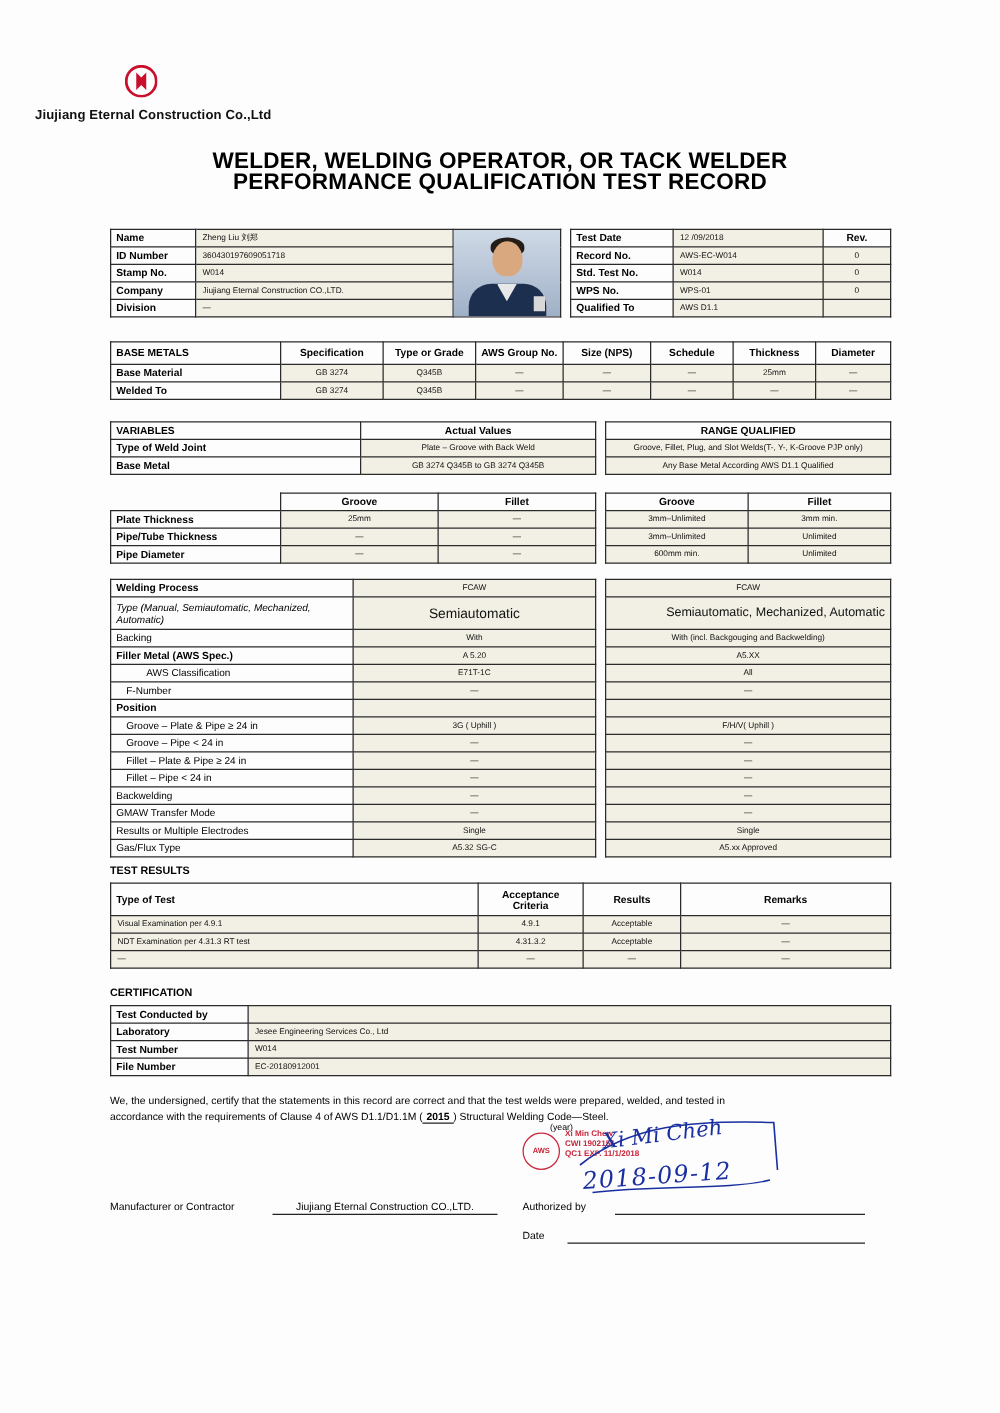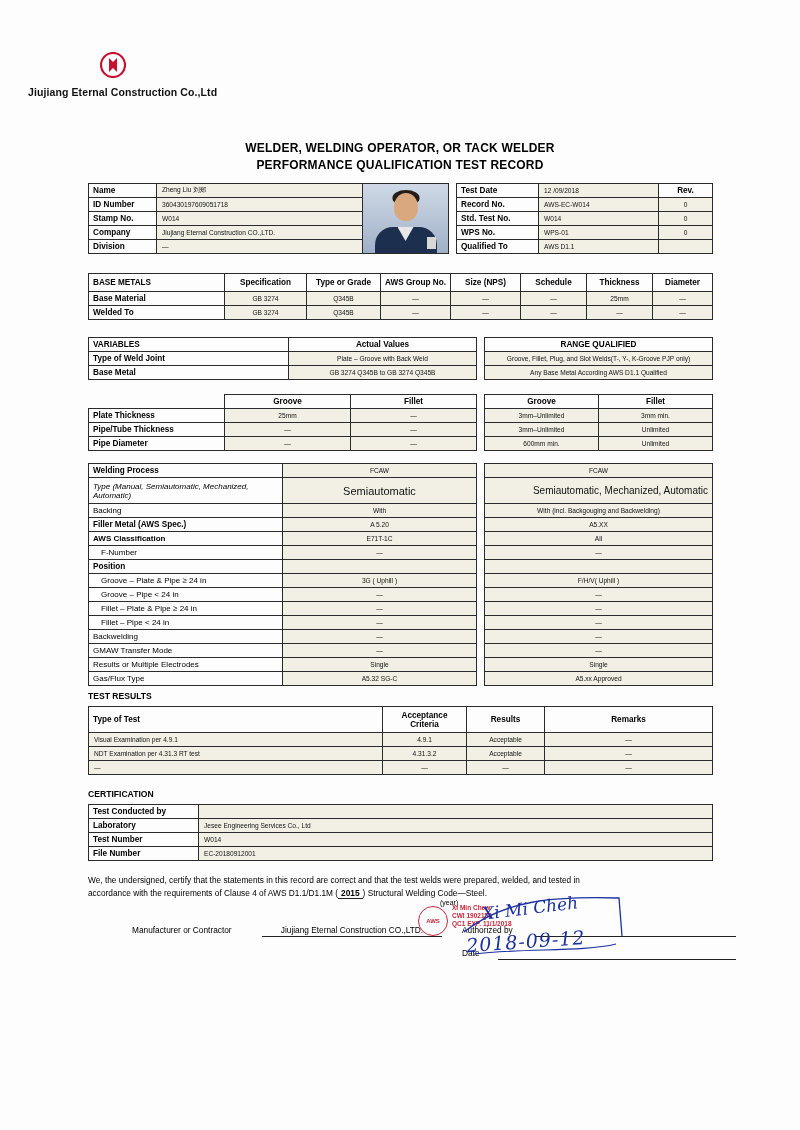--- a/index.html
+++ b/index.html
@@ -38,25 +38,24 @@
     font-size: 10.5px;
     font-weight: 700;
     letter-spacing: .1px;
     color: #111;
   }
   .doc-title {
     position: absolute;
     left: 0; top: 120px;
     width: 800px;
     text-align: center;
-    font-size: 12px;
+    font-size: 18px;
     font-weight: 700;
     line-height: 17px;
     letter-spacing: .2px;
-    margin-top: 20px;
   }
   
   table {
     border-collapse: collapse;
     font-size: 8px;
     width: 100%;
   }
   td, th {
     border: 1px solid #2b2b2b;
     padding: 1px 4px;
@@ -397,21 +396,21 @@
             <td class="nob" style="border: none;"></td>
             <td class="val">With (incl. Backgouging and Backwelding)</td>
           </tr>
           <tr>
             <td class="lbl">Filler Metal (AWS Spec.)</td>
             <td class="val">A 5.20</td>
             <td class="nob" style="border: none;"></td>
             <td class="val">A5.XX</td>
           </tr>
           <tr>
-            <td style="padding-left: 4px; font-weight: bold;">AWS Classification</td>
+            <td style="padding-left: 28px;">AWS Classification</td>
             <td class="val">E71T-1C</td>
             <td class="nob" style="border: none;"></td>
             <td class="val">All</td>
           </tr>
           <tr>
             <td style="padding-left: 12px;">F-Number</td>
             <td class="val">—</td>
             <td class="nob" style="border: none;"></td>
             <td class="val">—</td>
           </tr>
@@ -542,21 +541,21 @@
   </div>
 
   <div class="certify" style="top:874px;">
     <div>We, the undersigned, certify that the statements in this record are correct and that the test welds were prepared, welded, and tested in</div>
     <div>
       <span>accordance with the requirements of Clause 4 of AWS D1.1/D1.1M (</span><span class="year-box">2015</span><span>) Structural Welding Code—Steel.</span>
     </div>
   </div>
   <div style="position:absolute; left:440px; top:899px; font-size:7px;">(year)</div>
 
-  <div class="sig-area" style="top:922px;margin-left:44px;">
+  <div class="sig-area" style="top:957px;">
     <div style="position:relative; height:46px;">
       <span style="position:absolute; left:0; top:3px;">Manufacturer or Contractor</span>
       <span class="sig-line" style="position:absolute; left:130px; top:3px; width:180px; text-align:center; padding-bottom:1px;">Jiujiang Eternal Construction CO.,LTD.</span>
 
       <span style="position:absolute; left:330px; top:3px;">Authorized by</span>
       <span class="sig-line" style="position:absolute; left:404px; top:3px; width:200px; height:12px;"></span>
 
       <span style="position:absolute; left:330px; top:26px;">Date</span>
       <span class="sig-line" style="position:absolute; left:366px; top:26px; width:238px; height:12px;"></span>
     </div>

